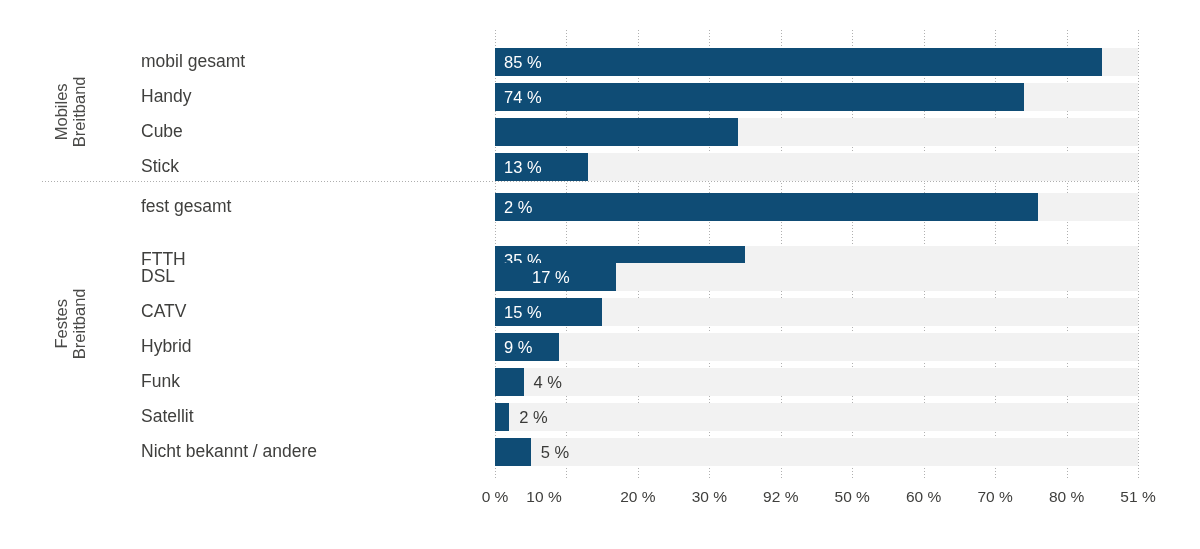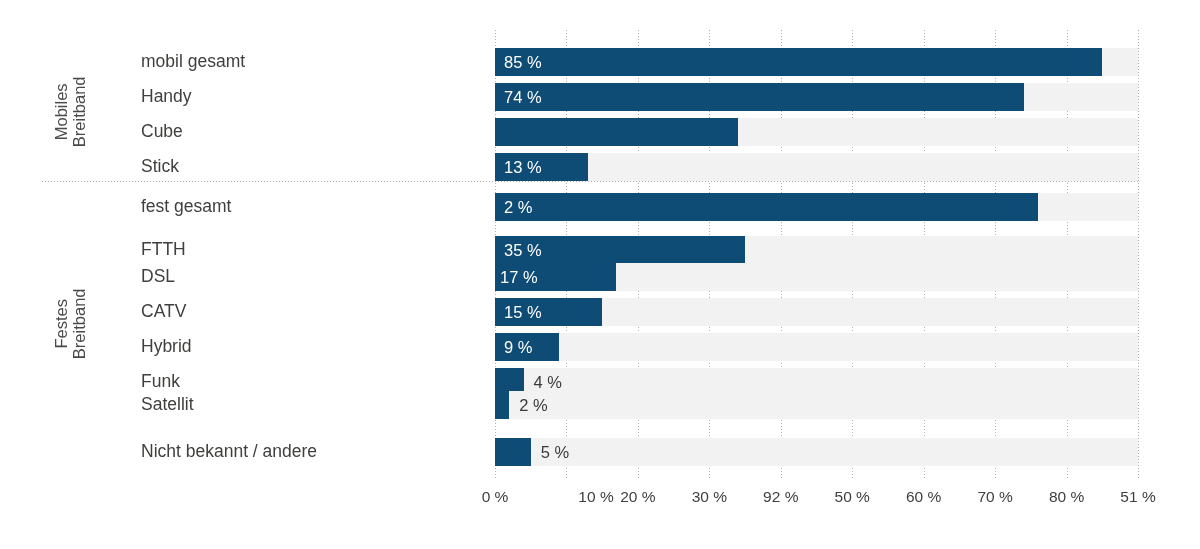--- a/index.html
+++ b/index.html
@@ -195,51 +195,51 @@
         <div class="track" style="left: 495px; width: 643px;"></div>
         <div class="bar" style="left: 495px; width: 92.8778px; background: rgb(15, 76, 117);"></div>
         <div class="bar-value inside" style="left: 504px;">13 %</div>
       </div>
       <div class="bar-row" style="top: 189px;">
         <div class="cat-label">fest gesamt</div>
         <div class="track" style="left: 495px; width: 643px;"></div>
         <div class="bar" style="left: 495px; width: 542.978px; background: rgb(15, 76, 117);"></div>
         <div class="bar-value inside" style="left: 504px;">2 %</div>
       </div>
-      <div class="bar-row" style="top: 232px;">
+      <div class="bar-row" style="top: 242px;">
         <div class="cat-label">FTTH</div>
         <div class="track" style="left: 495px; width: 643px;"></div>
         <div class="bar" style="left: 495px; width: 250.056px; background: rgb(15, 76, 117);"></div>
         <div class="bar-value inside" style="left: 504px;">35 %</div>
       </div>
       <div class="bar-row" style="top: 259px;">
         <div class="cat-label">DSL</div>
         <div class="track" style="left: 495px; width: 643px;"></div>
         <div class="bar" style="left: 495px; width: 121.456px; background: rgb(15, 76, 117);"></div>
-        <div class="bar-value inside" style="left: 500px;">17 %</div>
+        <div class="bar-value inside" style="left: 532px;">17 %</div>
       </div>
       <div class="bar-row" style="top: 294px;">
         <div class="cat-label">CATV</div>
         <div class="track" style="left: 495px; width: 643px;"></div>
         <div class="bar" style="left: 495px; width: 107.167px; background: rgb(15, 76, 117);"></div>
         <div class="bar-value inside" style="left: 504px;">15 %</div>
       </div>
       <div class="bar-row" style="top: 329px;">
         <div class="cat-label">Hybrid</div>
         <div class="track" style="left: 495px; width: 643px;"></div>
         <div class="bar" style="left: 495px; width: 64.3px; background: rgb(15, 76, 117);"></div>
         <div class="bar-value inside" style="left: 504px;">9 %</div>
       </div>
       <div class="bar-row" style="top: 364px;">
         <div class="cat-label">Funk</div>
         <div class="track" style="left: 495px; width: 643px;"></div>
         <div class="bar" style="left: 495px; width: 28.5778px; background: rgb(15, 76, 117);"></div>
         <div class="bar-value outside" style="left: 533.578px;">4 %</div>
       </div>
-      <div class="bar-row" style="top: 387px;">
+      <div class="bar-row" style="top: 399px;">
         <div class="cat-label">Satellit</div>
         <div class="track" style="left: 495px; width: 643px;"></div>
         <div class="bar" style="left: 495px; width: 14.2889px; background: rgb(15, 76, 117);"></div>
         <div class="bar-value outside" style="left: 519.289px;">2 %</div>
       </div>
       <div class="bar-row" style="top: 434px;">
         <div class="cat-label">Nicht bekannt / andere</div>
         <div class="track" style="left: 495px; width: 643px;"></div>
         <div class="bar" style="left: 495px; width: 35.7222px; background: rgb(15, 76, 117);"></div>
         <div class="bar-value outside" style="left: 540.722px;">5 %</div>
@@ -256,21 +256,21 @@
   </div>
   <div class="group-axis-label" id="group-label-fixed">
     <div class="rot">
       <span>Festes</span>
       <span>Breitband</span>
     </div>
   </div>
 
   <div id="x-axis">
       <div class="tick-label" style="left: 495px;">0 %</div>
-      <div class="tick-label" style="left: 596px;">10 %</div>
+      <div class="tick-label" style="left: 544px;">10 %</div>
       <div class="tick-label" style="left: 637.889px;">20 %</div>
       <div class="tick-label" style="left: 709.333px;">30 %</div>
       <div class="tick-label" style="left: 780.778px;">92 %</div>
       <div class="tick-label" style="left: 852.222px;">50 %</div>
       <div class="tick-label" style="left: 923.667px;">60 %</div>
       <div class="tick-label" style="left: 995.111px;">70 %</div>
       <div class="tick-label" style="left: 1066.56px;">80 %</div>
       <div class="tick-label" style="left: 1138px;">51 %</div>
     </div>
 

